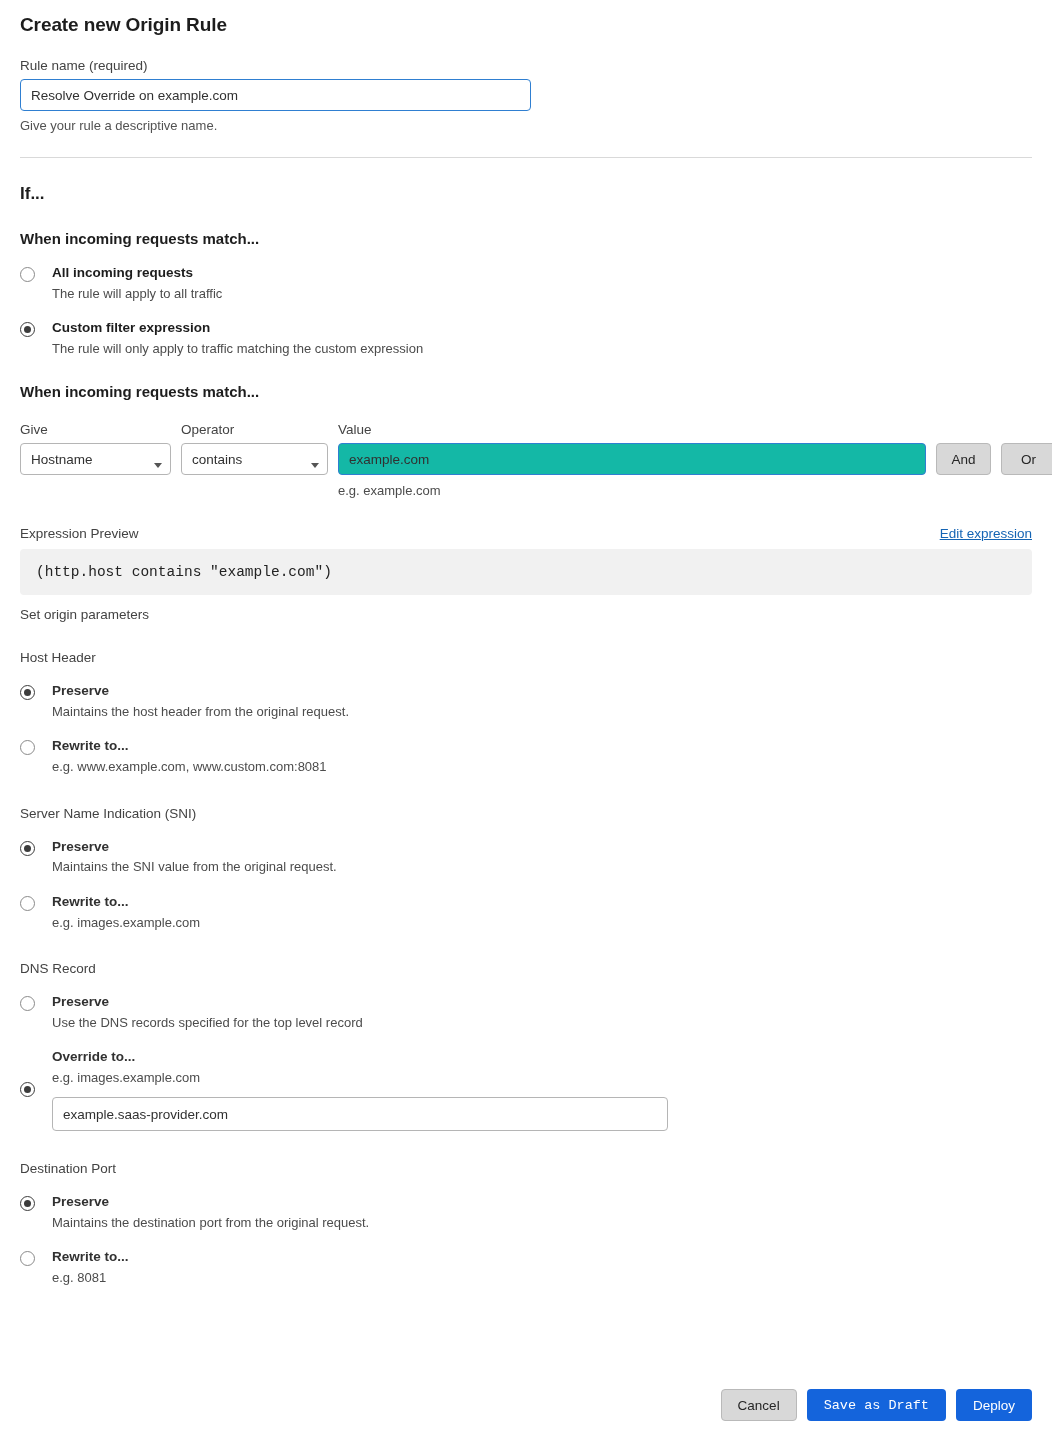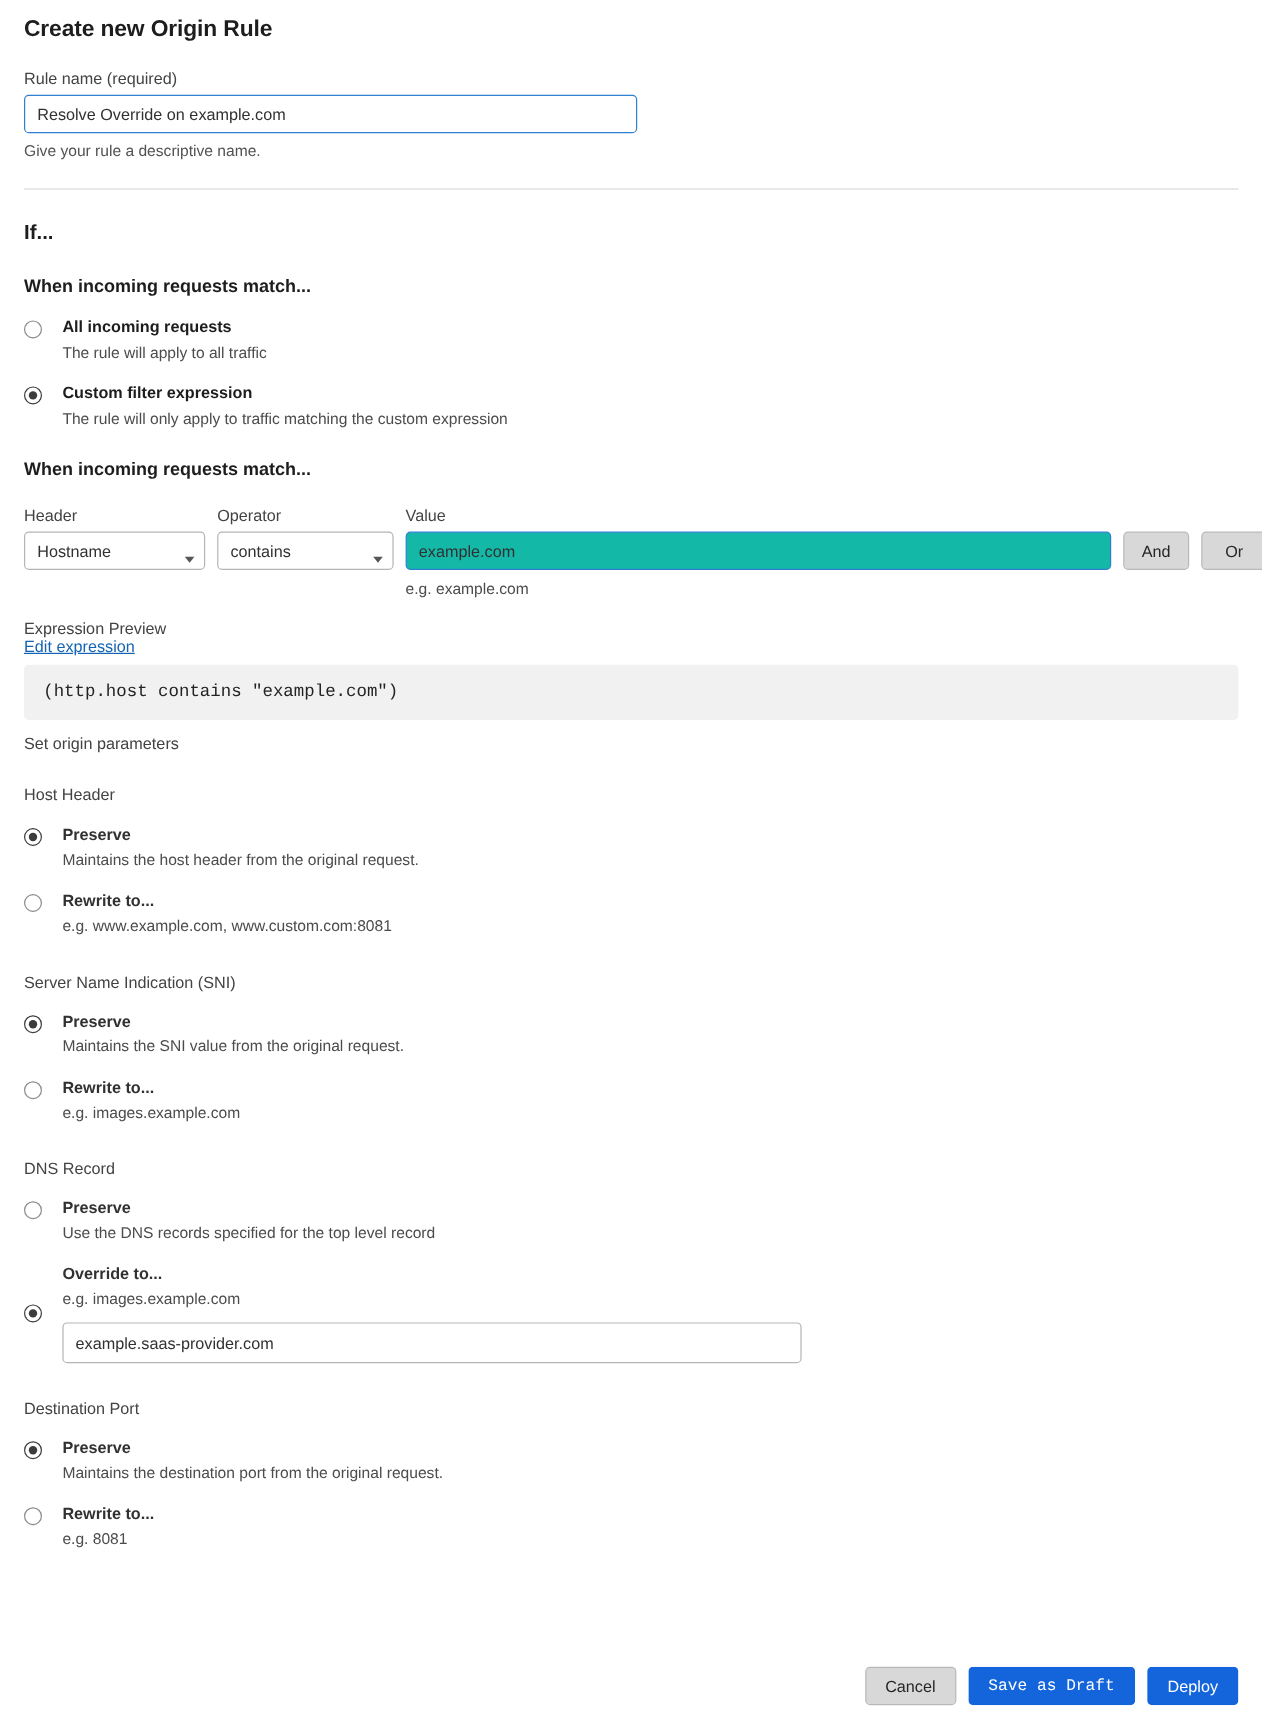--- a/index.html
+++ b/index.html
@@ -157,23 +157,22 @@
     background: #d8d8d8;
     font-size: 13.5px;
     font-family: "Liberation Sans", sans-serif;
     color: #262626;
     cursor: pointer;
   }
   .preview-head {
     display: flex;
     justify-content: space-between;
     align-items: baseline;
-    margin-top: 18px;
+    margin-top: 28px;
     width: 1012px;
-    flex-direction: column;
   }
   .preview-label { font-size: 13.5px; color: #434343; }
   .edit-expression {
     font-size: 13.5px;
     color: #1464b4;
     text-decoration: underline;
     cursor: pointer;
   }
   .preview-box {
     margin-top: 8px;
@@ -271,21 +270,21 @@
     <span class="radio-texts">
       <span class="radio-title">Custom filter expression</span>
       <span class="radio-desc">The rule will only apply to traffic matching the custom expression</span>
     </span>
   </div>
 
   <h3 class="sub-head">When incoming requests match...</h3>
 
   <div class="expr-row">
     <div class="expr-col">
-      <label class="field-label">Header</label>
+      <label class="field-label">Give</label>
       <span class="select-wrap">
         <select id="field-select" class="select-box">
           <option>Hostname</option>
         </select>
         <span class="caret"></span>
       </span>
     </div>
 
     <div class="expr-col">
       <label class="field-label">Operator</label>

